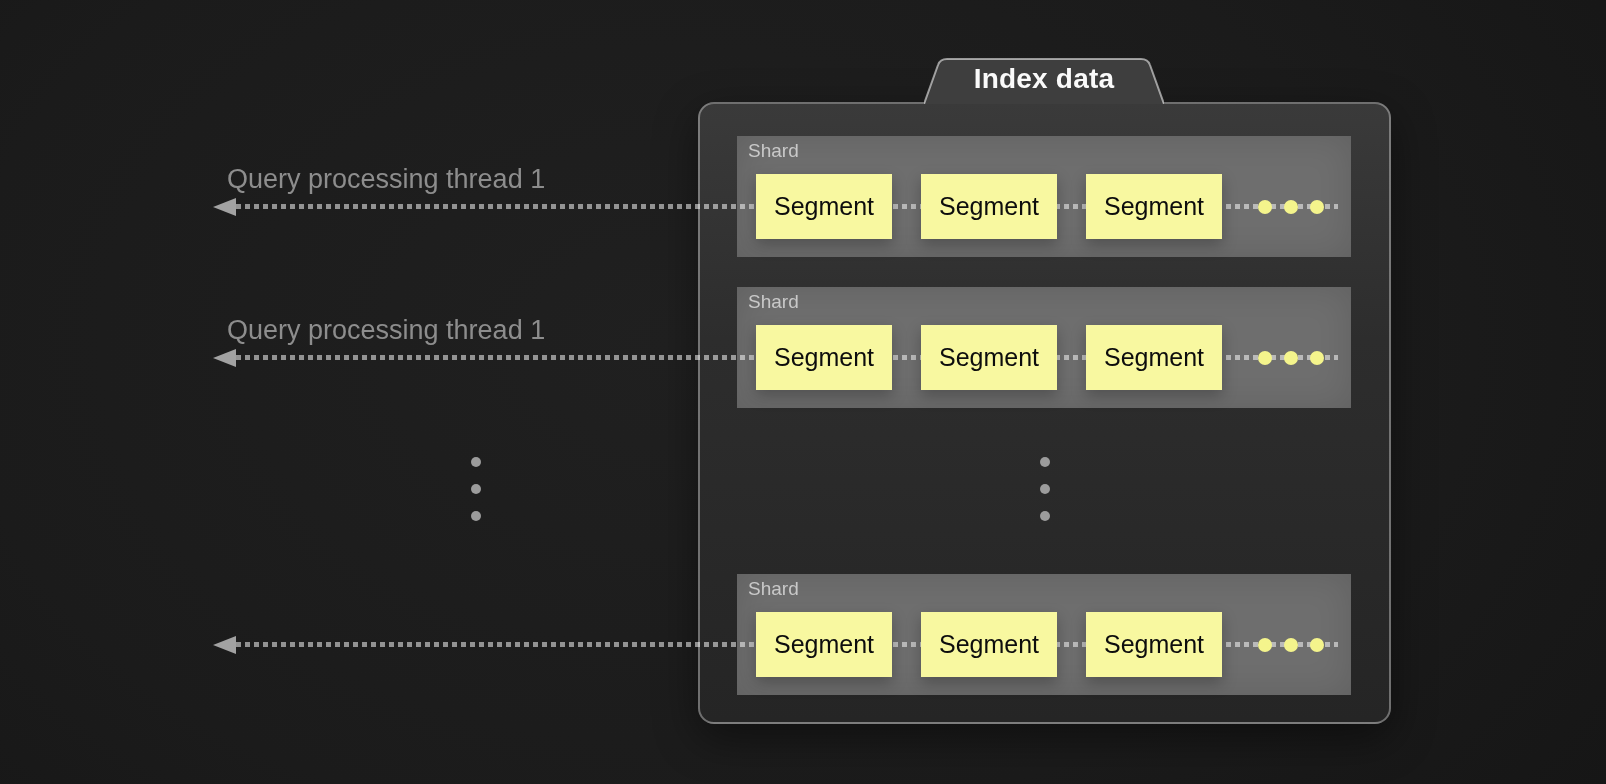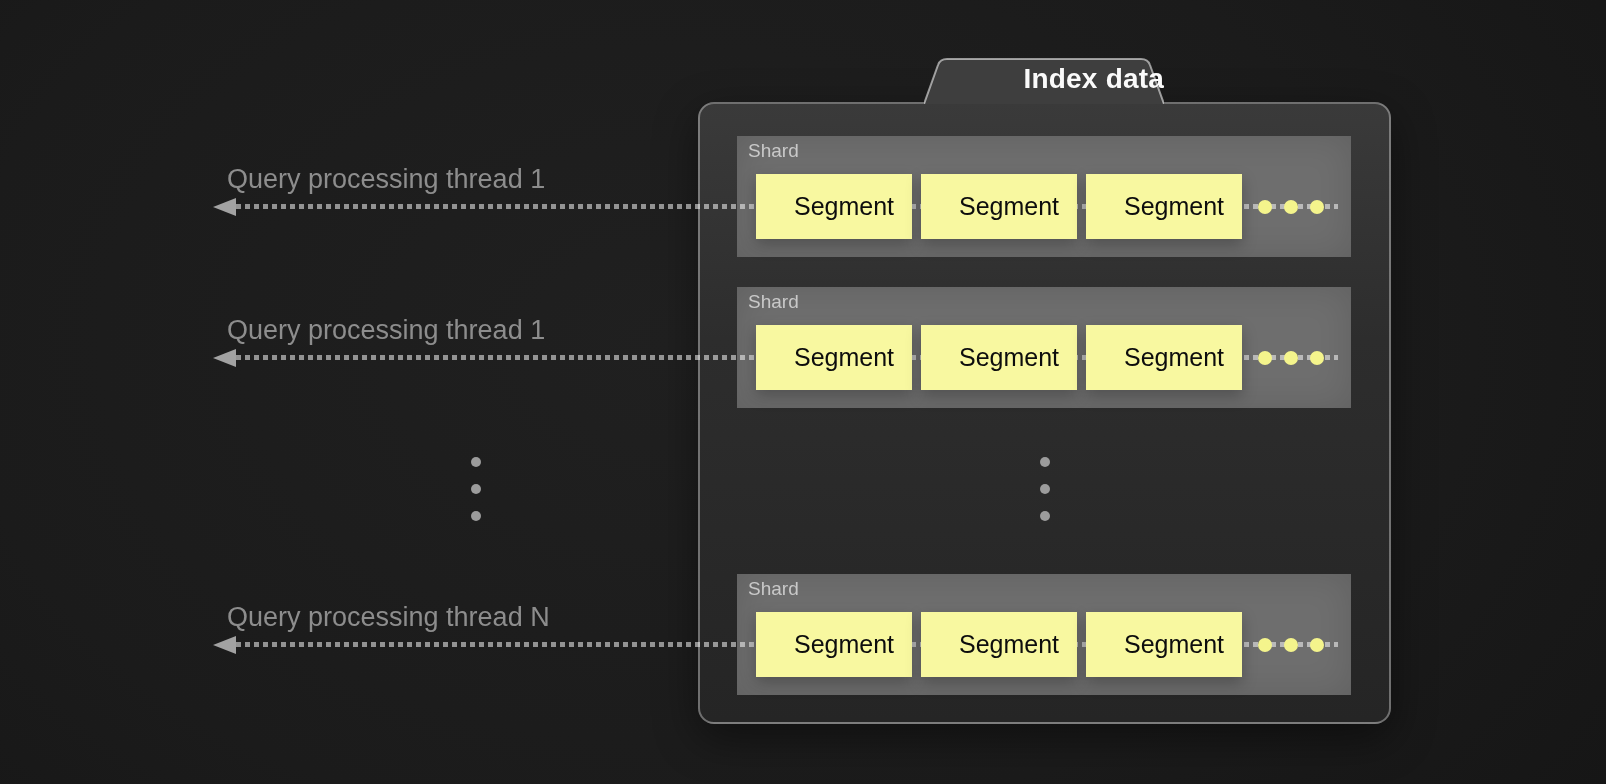--- a/index.html
+++ b/index.html
@@ -10,35 +10,34 @@
   }
   
   .panel{
     position:absolute;left:698px;top:102px;width:693px;height:622px;
     box-sizing:border-box;border:2px solid rgba(255,255,255,.34);border-radius:16px;
     background:linear-gradient(180deg,#3a3a3a 0%,#2d2d2d 38%,#252525 100%);
     box-shadow:0 14px 44px rgba(0,0,0,.45);
   }
   .tab-shape{position:absolute;left:224px;top:-47px;width:240px;height:47px;}
   .tab-title{
-    position:absolute;left:224px;top:-41px;width:240px;text-align:right;
+    position:absolute;left:224px;top:-41px;width:240px;text-align:center;
     font-size:28px;font-weight:bold;color:#fafafa;letter-spacing:.2px;
   }
   .shard{
     position:absolute;left:37px;width:614px;height:121px;background:#6e6e6e;
     box-shadow:inset 0 0 34px rgba(0,0,0,.12);
   }
   .sh1{top:32px}.sh2{top:183px}.sh3{top:470px}
   .shard-label{position:absolute;left:11px;top:4px;font-size:19px;color:#c9c9c9;text-align:center;}
   .segment{
     position:absolute;top:38px;width:136px;height:65px;z-index:3;
     background:#f8f8a0;color:#0d0d0d;font-size:25px;
     display:flex;align-items:center;justify-content:center;
     box-shadow:0 6px 14px rgba(0,0,0,.25);
-    padding-left:20px;
   }
   .sg1{left:19px}.sg2{left:184px}.sg3{left:349px}
   .hdots{position:absolute;left:521px;top:64px;display:flex;gap:12px;z-index:4;}
   .hdots i{width:14px;height:14px;border-radius:50%;background:#f4f48c;display:block;}
   
   .vdots{position:absolute;display:flex;flex-direction:column;gap:17px;}
   .vdots i{width:10px;height:10px;border-radius:50%;background:#9c9c9c;display:block;}
   .panel-vdots{left:340px;top:353px;}
   .left-vdots{left:471px;top:457px;}
   
@@ -115,21 +114,20 @@
   </div>
 
   <div class="thread-label r1">Query processing thread 1</div>
   <div class="hline r1"></div>
   <div class="ahead r1"></div>
 
   <div class="thread-label r2">Query processing thread 1</div>
   <div class="hline r2"></div>
   <div class="ahead r2"></div>
 
-  <div class="thread-label r3">Query processing thread N</div>
   <div class="hline r3"></div>
   <div class="ahead r3"></div>
 
   <div class="vdots left-vdots">
       <i></i>
       <i></i>
       <i></i>
     </div>
 
 </div>

